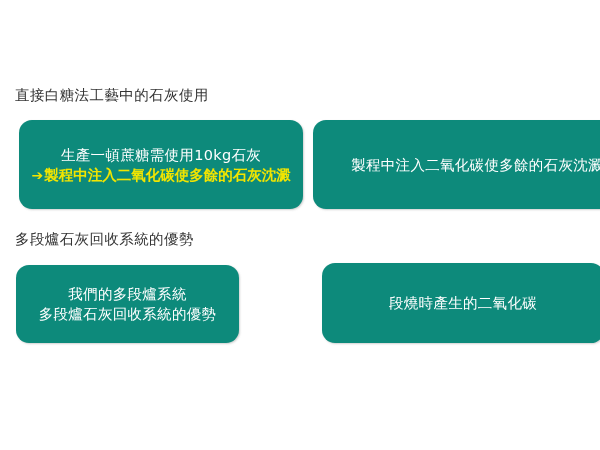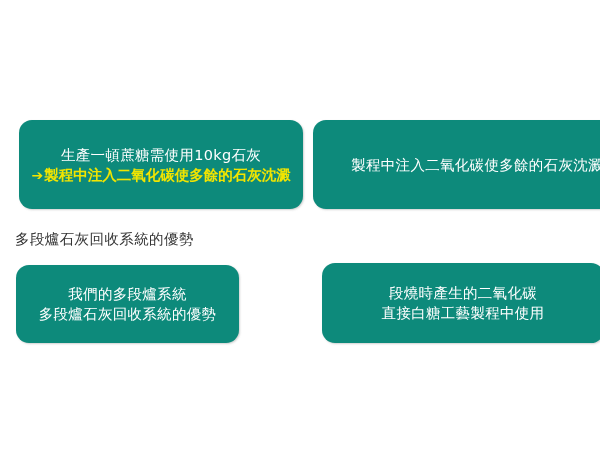--- a/index.html
+++ b/index.html
@@ -105,35 +105,35 @@
     top: 263px;
     width: 282px;
     height: 80px;
   }
 </style>
 </head>
 <body>
 
 <div class="slide">
 
+  <div class="section-heading" id="heading-lime-use">直接白糖法工藝中的石灰使用</div>
 
   <div class="card" id="card-lime-consumption">
     <span class="card-line">生產一頓蔗糖需使用10kg石灰</span>
     <span class="card-line accent"><span class="arrow-glyph">➔</span><span>製程中注入二氧化碳使多餘的石灰沈澱</span></span>
   </div>
 
   <div class="card" id="card-co2-injection">
     <span class="card-line">製程中注入二氧化碳使多餘的石灰沈澱</span>
   </div>
 
   <div class="section-heading" id="heading-advantage">多段爐石灰回收系統的優勢</div>
 
   <div class="card" id="card-msf-performance">
     <span class="card-line">我們的多段爐系統</span>
     <span class="card-line">多段爐石灰回收系統的優勢</span>
   </div>
 
   <div class="card" id="card-co2-return">
     <span class="card-line">段燒時產生的二氧化碳</span>
-    <span class="card-line">直接白糖工藝製程中使用</span>
   </div>
 
 </div>
 
 </body></html>

